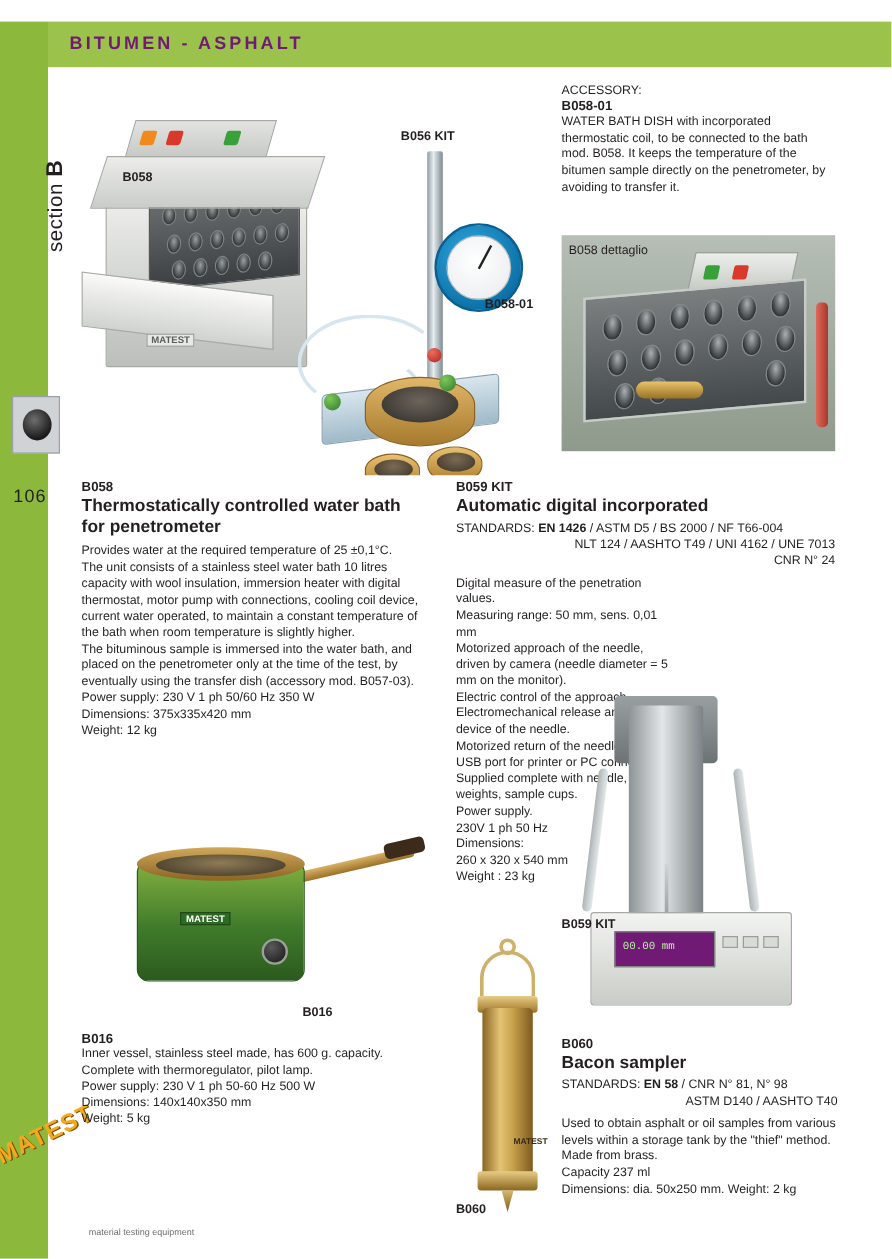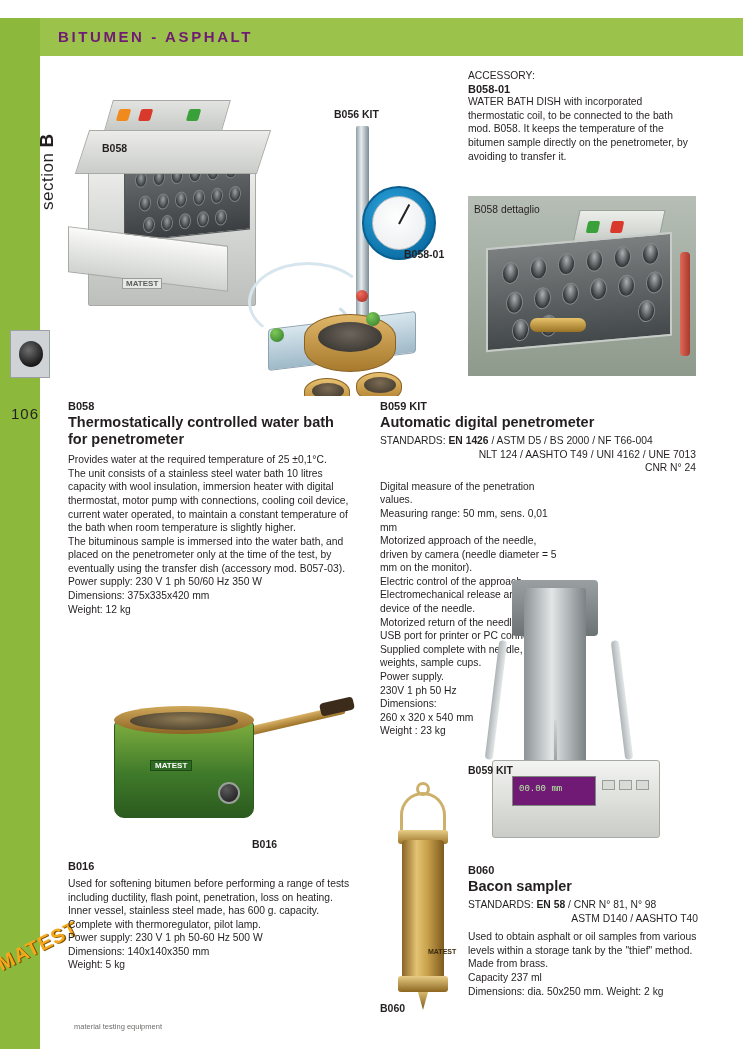--- a/index.html
+++ b/index.html
@@ -592,21 +592,21 @@
   <div class="body-text mt5">Provides water at the required temperature of 25  ±0,1°C.</div>
   <div class="body-text">The unit consists of a stainless steel water bath 10 litres capacity with wool insulation, immersion heater with digital thermostat, motor pump with connections, cooling coil device, current water operated, to maintain a constant temperature of the bath when room temperature is slightly higher.</div>
   <div class="body-text">The bituminous sample is immersed into the water bath, and placed on the penetrometer only at the time of the test, by eventually using the transfer dish (accessory mod. B057-03).</div>
   <div class="body-text">Power supply: 230 V  1 ph  50/60 Hz  350 W</div>
   <div class="body-text">Dimensions: 375x335x420 mm</div>
   <div class="body-text">Weight: 12 kg</div>
 </div>
 
 <div class="col-right">
   <div class="code">B059 KIT</div>
-  <div class="title mt2">Automatic digital penetrometer</div>
+  <div class="title mt2">Automatic digital incorporated</div>
   <div class="std-wrap">
     <div class="std-line">
       <span>STANDARDS:</span>
       <b>EN 1426</b><span> / ASTM D5 / BS 2000 / NF T66-004</span>
     </div>
     <div class="std-line std-right">NLT 124 / AASHTO T49 / UNI 4162 / UNE 7013</div>
     <div class="std-line std-right">CNR N° 24</div>
   </div>
   <div style="width:180px;">
     <div class="body-text mt5">Digital measure of the penetration values.</div>
@@ -661,21 +661,20 @@
   <div class="bs-body">
     <div class="bs-badge">MATEST</div>
   </div>
   <div class="bs-cap-bot"></div>
   <div class="bs-tip"></div>
 </div>
 <div class="cap-b060">B060</div>
 
 <div class="blk-b016">
   <div class="code">B016</div>
-  <div class="body-text mt5">Used for softening bitumen before performing a range of tests including ductility, flash point, penetration, loss on heating.</div>
   <div class="body-text">Inner vessel, stainless steel made, has 600 g. capacity.</div>
   <div class="body-text">Complete with thermoregulator, pilot lamp.</div>
   <div class="body-text">Power supply: 230 V  1 ph  50-60 Hz  500 W</div>
   <div class="body-text">Dimensions: 140x140x350 mm</div>
   <div class="body-text">Weight: 5 kg</div>
 </div>
 
 <div class="blk-b060">
   <div class="code">B060</div>
   <div class="title mt2">Bacon sampler</div>

